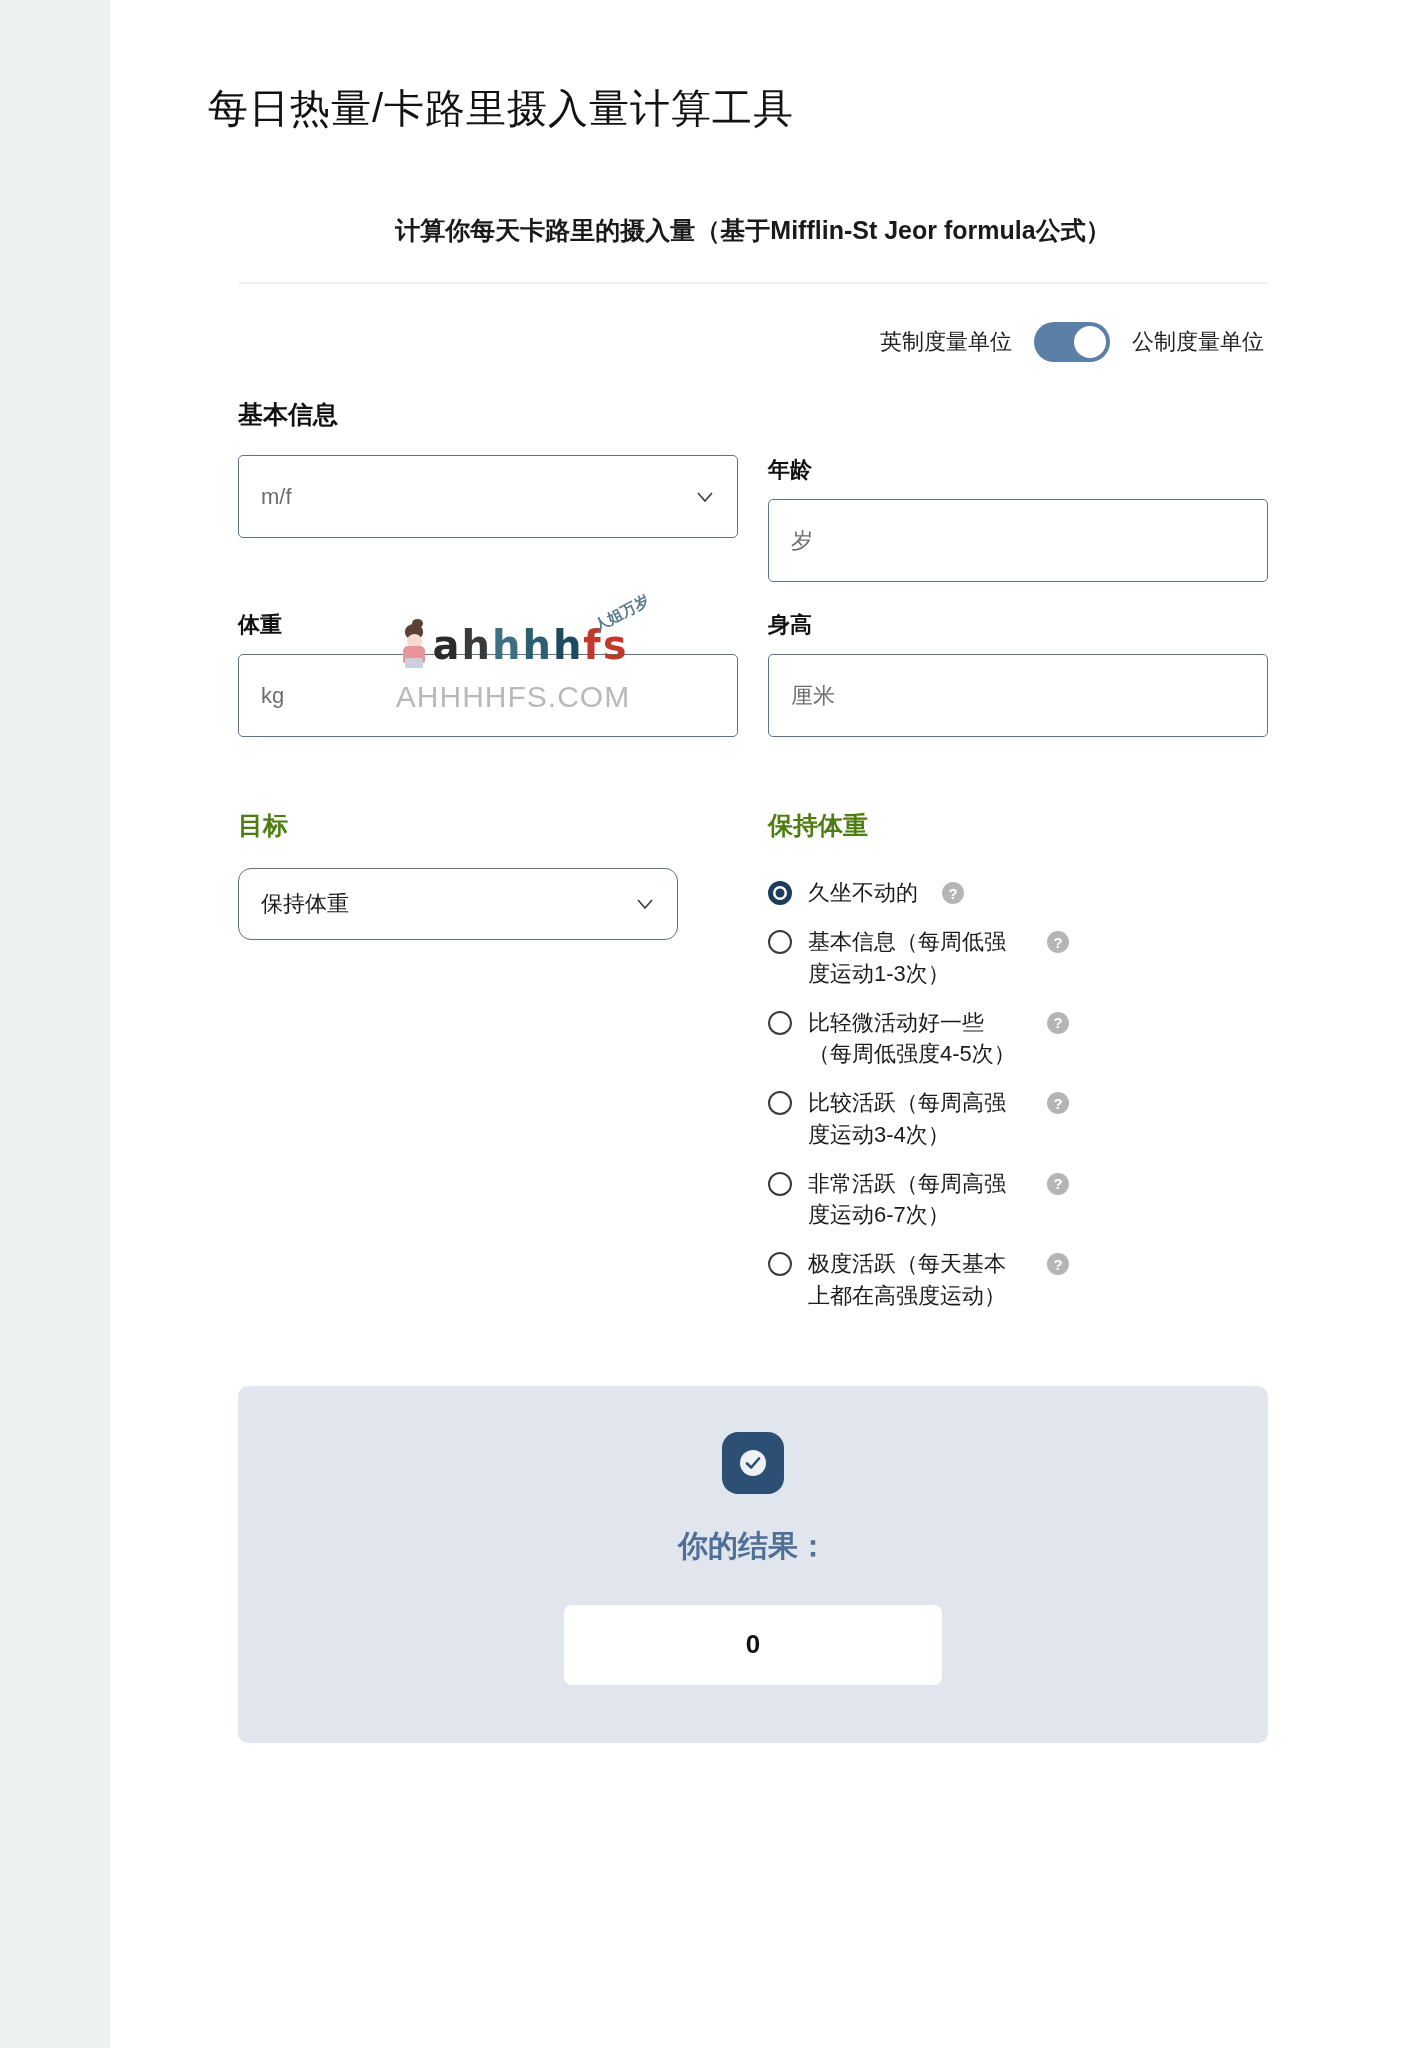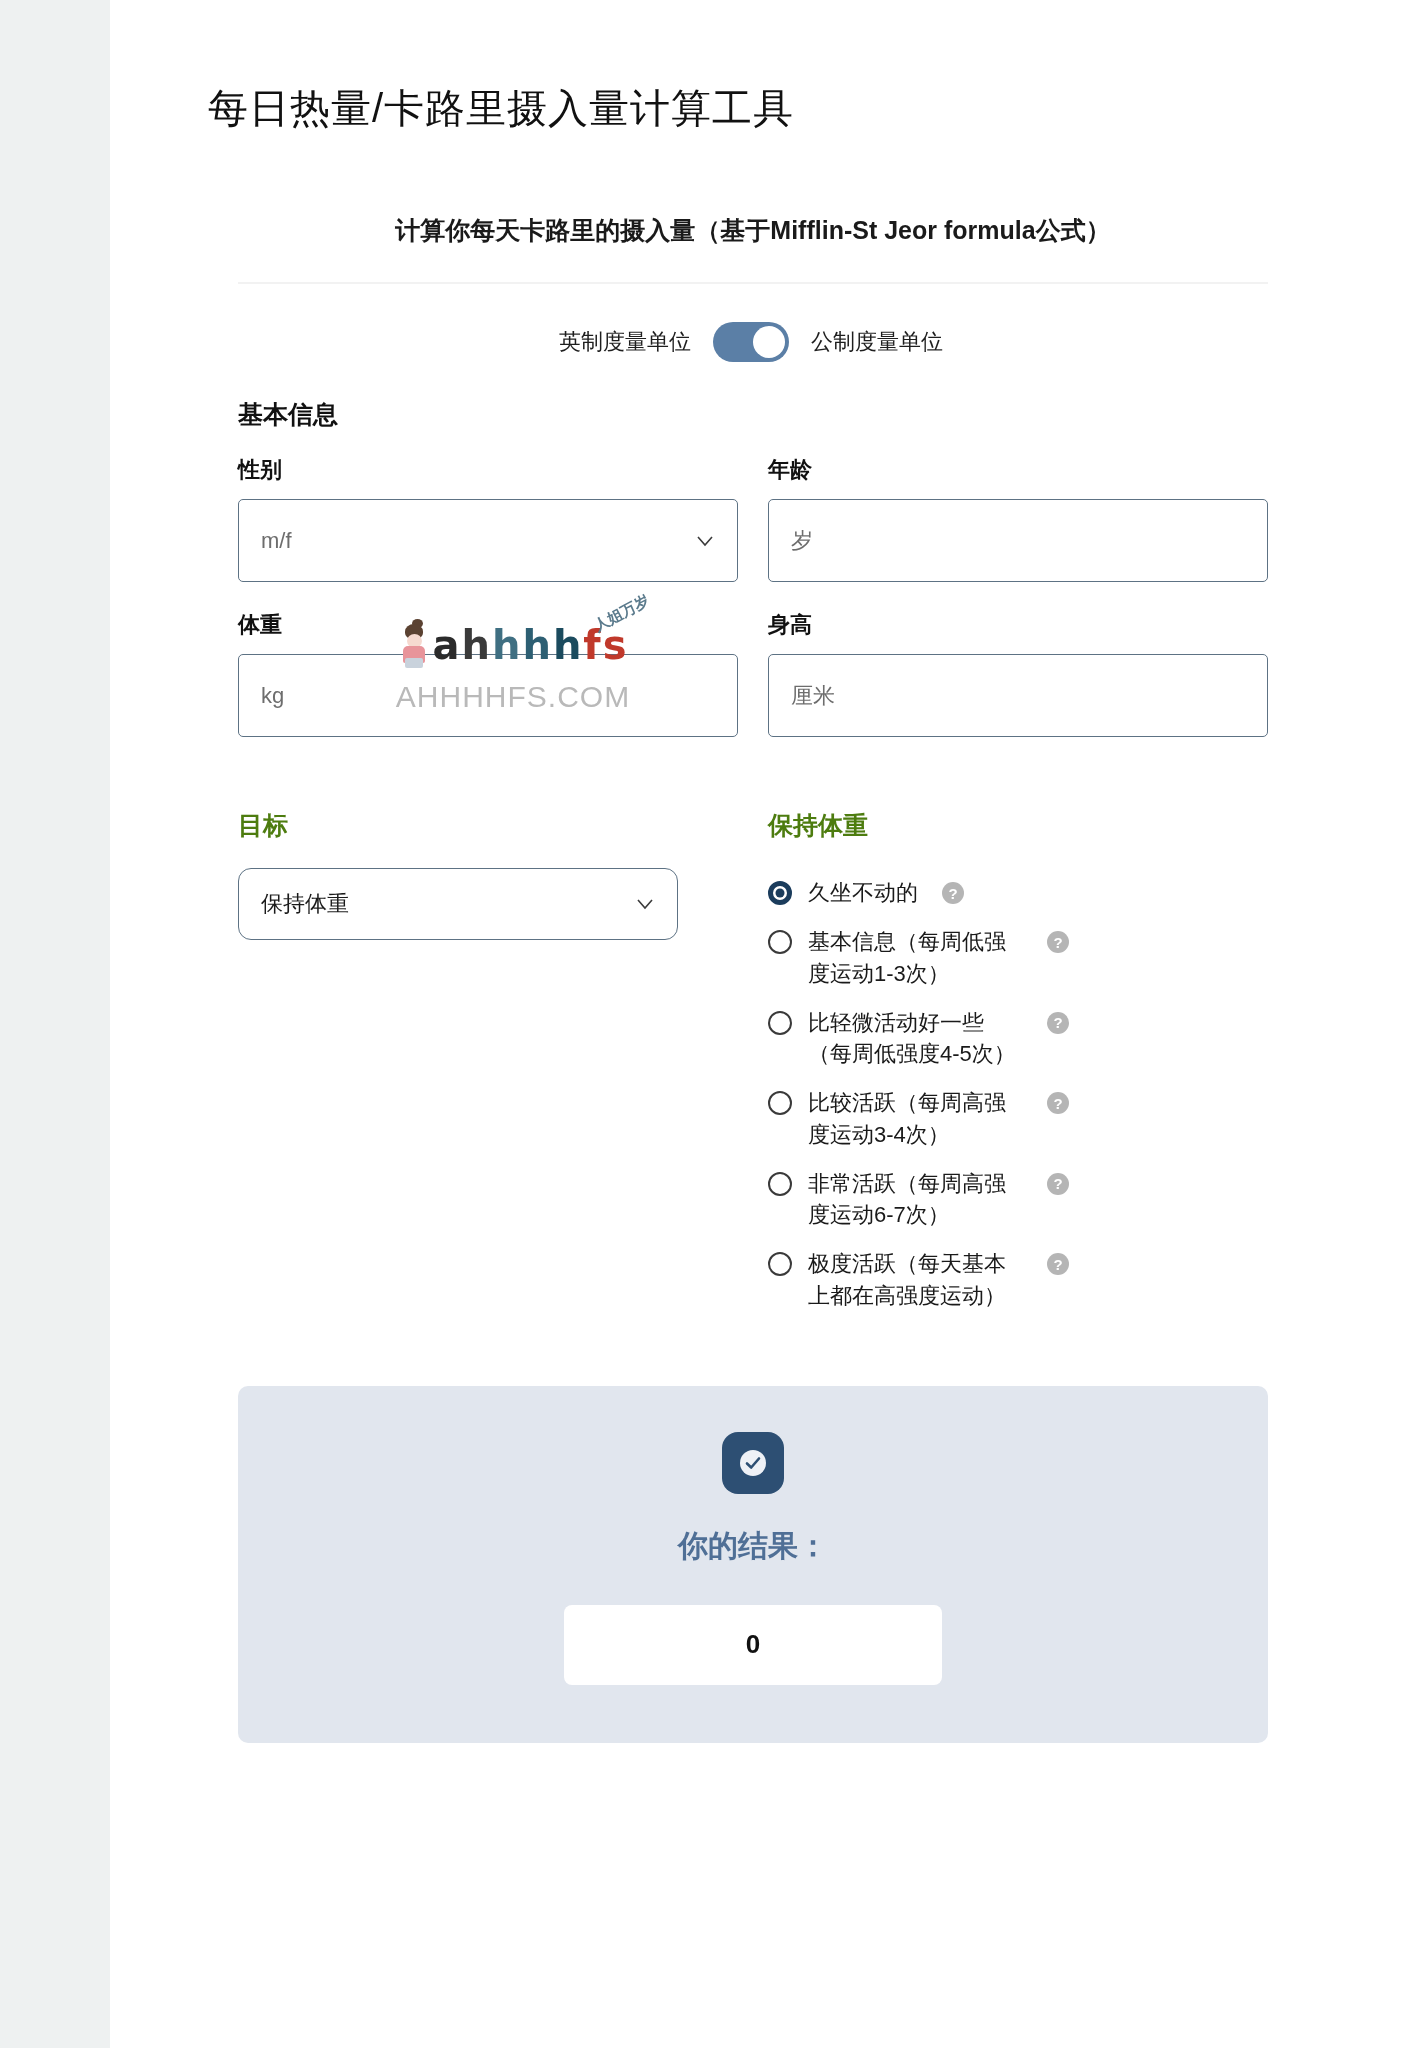--- a/index.html
+++ b/index.html
@@ -60,21 +60,21 @@
     height: 2px;
     background: #f2f2f2;
     margin-top: 34px;
     width: 100%;
   }
 
   
   .units-row {
     display: flex;
     align-items: center;
-    justify-content: center;
+    justify-content: flex-end;
     gap: 22px;
     margin-top: 38px;
     padding-right: 4px;
   }
   .units-label {
     font-size: 22px;
     color: #1e1e1e;
     white-space: nowrap;
   }
   .toggle {
@@ -362,21 +362,20 @@
           <div class="knob"></div>
         </div>
         <span class="units-label">公制度量单位</span>
       </div>
 
       <div class="section-heading">基本信息</div>
 
       <div class="field-grid">
 
         <div class="field">
-          <label class="field-label">性别</label>
           <div class="input-box select">
             <span class="placeholder">m/f</span>
             <span class="chevron">
               <svg width="20" height="20" viewBox="0 0 20 20">
                   <path d="M3 6 L10 14 L17 6" fill="none" stroke="#3b3b3b" stroke-width="1.6"></path>
                 </svg>
             </span>
           </div>
         </div>
 

